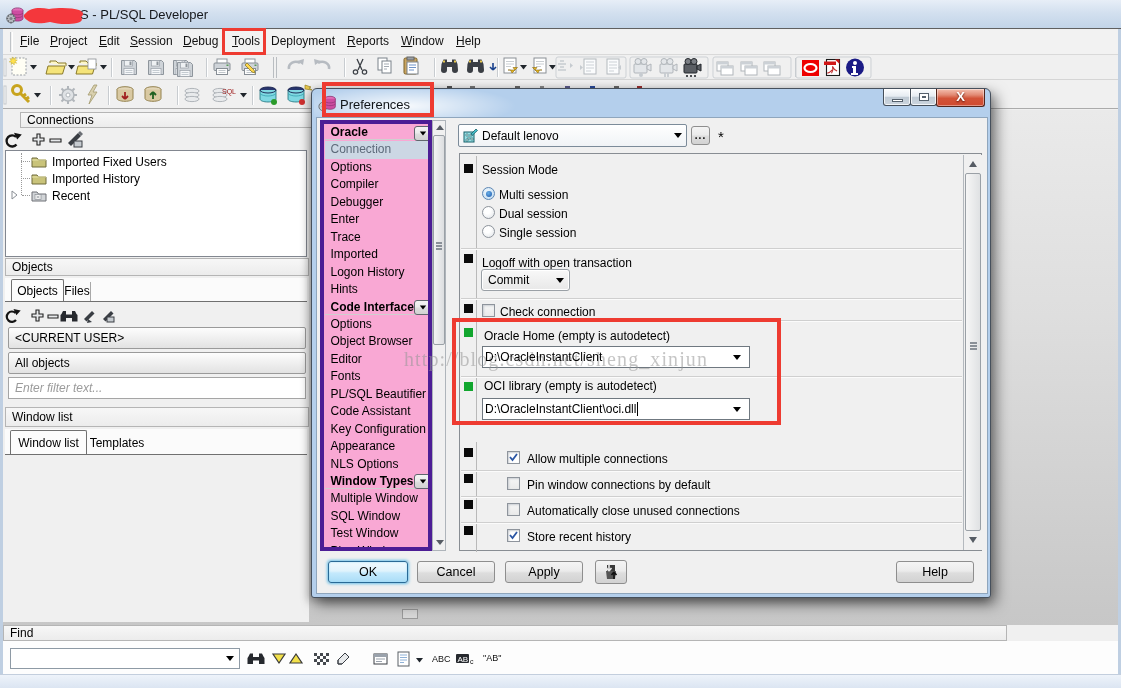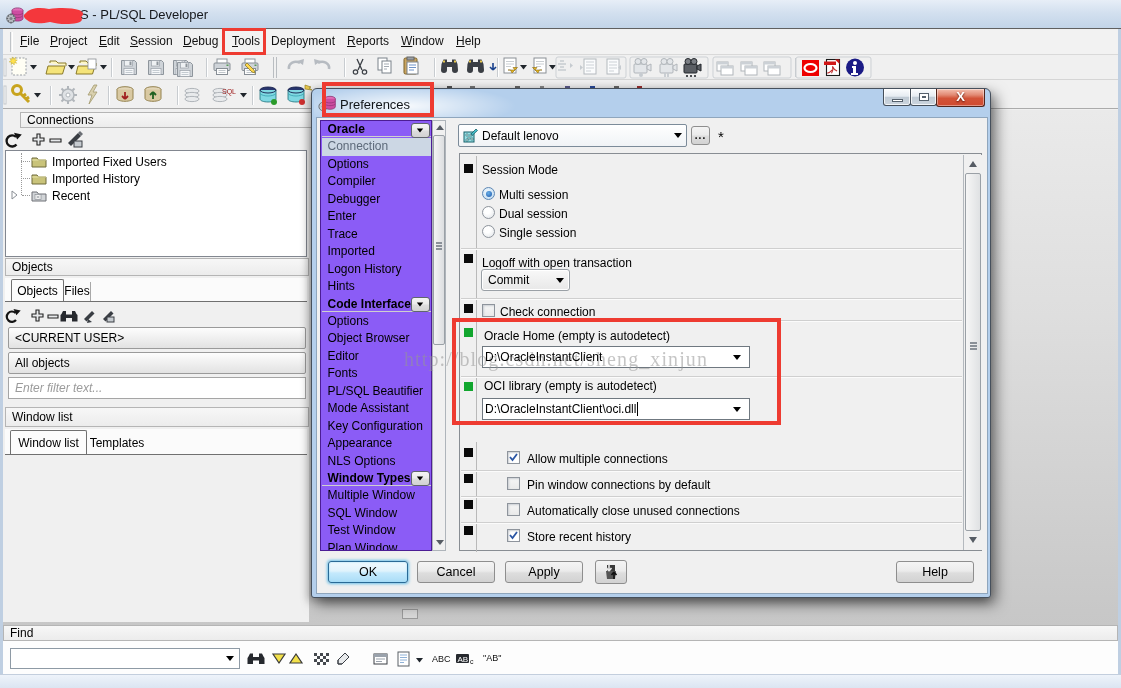--- a/index.html
+++ b/index.html
@@ -327,21 +327,21 @@
 <div class="a combo" style="left:8px;top:327px;width:298px;height:22px">&lt;CURRENT USER&gt;</div>
 <div class="a combo" style="left:8px;top:352px;width:298px;height:22px">All objects</div>
 <div class="a" style="left:8px;top:377px;width:298px;height:22px;background:#fff;border:1px solid #a5a5a5;color:#9b9b9b;font-style:italic;line-height:20px;padding-left:6px">Enter filter text...</div>
 <div class="a hdr" style="left:5px;top:407px;width:304px;height:20px">Window list</div>
 <div class="a" style="left:5px;top:429px;width:302px;height:26px;background:#fbfbfb"></div>
 <div class="a" style="left:10px;top:430px;width:77px;height:25px;background:#fcfcfc;border:1px solid #707070;border-bottom:none;border-radius:2px 2px 0 0;text-align:center;line-height:24px">Window list</div>
 <div class="a" style="left:88px;top:433px;width:58px;height:21px;text-align:center;line-height:21px">Templates</div>
 <div class="a" style="left:5px;top:454px;width:302px;height:1px;background:#707070"></div>
 <div class="a" style="left:5px;top:455px;width:302px;height:163px;background:#f0f0f0"></div>
 
-<div class="a hdr" style="left:3px;top:625px;width:1115px;height:16px">Find</div>
+<div class="a hdr" style="left:3px;top:625px;width:1004px;height:16px">Find</div>
 <div class="a" style="left:3px;top:641px;width:1115px;height:33px;background:#fdfdfd"></div>
 <div class="a" style="left:10px;top:648px;width:230px;height:21px;background:#fff;border:1px solid #8e9aa5"></div>
 <div class="a tri-d" style="left:226px;top:656px"></div>
 <svg class="a" style="left:246px;top:648px" width="290" height="22" viewBox="0 0 290 22">
 <path d="M2.5 8.5L4 5.5h3v10.5H1.5V10zM17.5 8.5L16 5.5h-3v10.5h5.5V10z" fill="#26292e"></path>
     <rect x="7" y="9" width="6" height="3.5" fill="#26292e"></rect>
 <path d="M27 6h12l-6 9z" fill="#f2e04a" stroke="#3a3a3a" stroke-width="1.2"></path>
 <path d="M50 6l6 9H44z" fill="#f2e04a" stroke="#3a3a3a" stroke-width="1.2"></path>
 <g fill="#45494e">
       <rect x="68" y="5" width="3" height="3"></rect>
@@ -389,38 +389,38 @@
     </div>
   <div class="a" style="left:598px;top:0;width:27px;height:17px;border:1px solid #454f5a;border-top:none;border-radius:0 0 3px 3px;background:linear-gradient(#fbfdfe,#e6ecf2 45%,#c0cbd5 52%,#ccd5de);box-shadow:inset 0 0 0 1px rgba(255,255,255,.75)">
       <div class="a" style="left:8px;top:4px;width:10px;height:8px;background:#fff;border:1px solid #55606c">
         <div class="a" style="left:2px;top:2px;width:4px;height:2px;background:#55606c"></div>
       </div>
     </div>
   <div class="a" style="left:624px;top:0;width:49px;height:18px;border:1px solid #52251c;border-top:none;border-radius:0 0 3px 3px;background:linear-gradient(#f4c0b0,#e28a74 35%,#d25338 55%,#cf4a30);box-shadow:inset 0 0 0 1px rgba(255,255,255,.4);color:#fff;font-weight:bold;text-align:center;line-height:15px;font-size:13px;text-shadow:0 1px 2px #5a1408">X</div>
 
   <div class="a" style="left:4px;top:28px;width:672px;height:477px;background:#f0f0f0;border:1px solid #8fa6bd"></div>
 
-  <div class="a" style="left:7.5px;top:31px;width:112px;height:431px;background:#8b5cf6;border:1px solid #4c1d95;overflow:hidden">
+  <div class="a" style="left:7.5px;top:31px;width:112px;height:431px;background:#f9a8d4;border:4px solid #4c1d95;overflow:hidden">
     <div class="row" style="top:0;font-weight:bold;border-bottom:1px solid #cfcfcf;height:16.45px;line-height:16.45px">Oracle</div>
     <div class="row" style="top:17.45px;background:#ccd7e4;color:#5d6a7a">Connection</div>
     <div class="row" style="top:34.9px">Options</div>
     <div class="row" style="top:52.35px">Compiler</div>
     <div class="row" style="top:69.8px">Debugger</div>
     <div class="row" style="top:87.25px">Enter</div>
     <div class="row" style="top:104.7px">Trace</div>
     <div class="row" style="top:122.15px">Imported</div>
     <div class="row" style="top:139.6px">Logon History</div>
     <div class="row" style="top:157.05px">Hints</div>
     <div class="row" style="top:174.5px;font-weight:bold;border-bottom:1px solid #cfcfcf;height:16.45px;line-height:16.45px">Code Interface</div>
     <div class="row" style="top:191.95px">Options</div>
     <div class="row" style="top:209.4px">Object Browser</div>
     <div class="row" style="top:226.85px">Editor</div>
     <div class="row" style="top:244.3px">Fonts</div>
     <div class="row" style="top:261.75px">PL/SQL Beautifier</div>
-    <div class="row" style="top:279.2px">Mode Assistant</div>
+    <div class="row" style="top:279.2px">Code Assistant</div>
     <div class="row" style="top:296.65px">Key Configuration</div>
     <div class="row" style="top:314.1px">Appearance</div>
     <div class="row" style="top:331.55px">NLS Options</div>
     <div class="row" style="top:349px;font-weight:bold;border-bottom:1px solid #cfcfcf;height:16.45px;line-height:16.45px">Window Types</div>
     <div class="row" style="top:366.45px">Multiple Window</div>
     <div class="row" style="top:383.9px">SQL Window</div>
     <div class="row" style="top:401.35px">Test Window</div>
     <div class="row" style="top:418.8px">Plan Window</div>
     <div class="a btn" style="left:90px;top:2px;width:19px;height:15px;border-color:#60666d">
         <span class="tri-d" style="transform:scale(.8)"></span>

